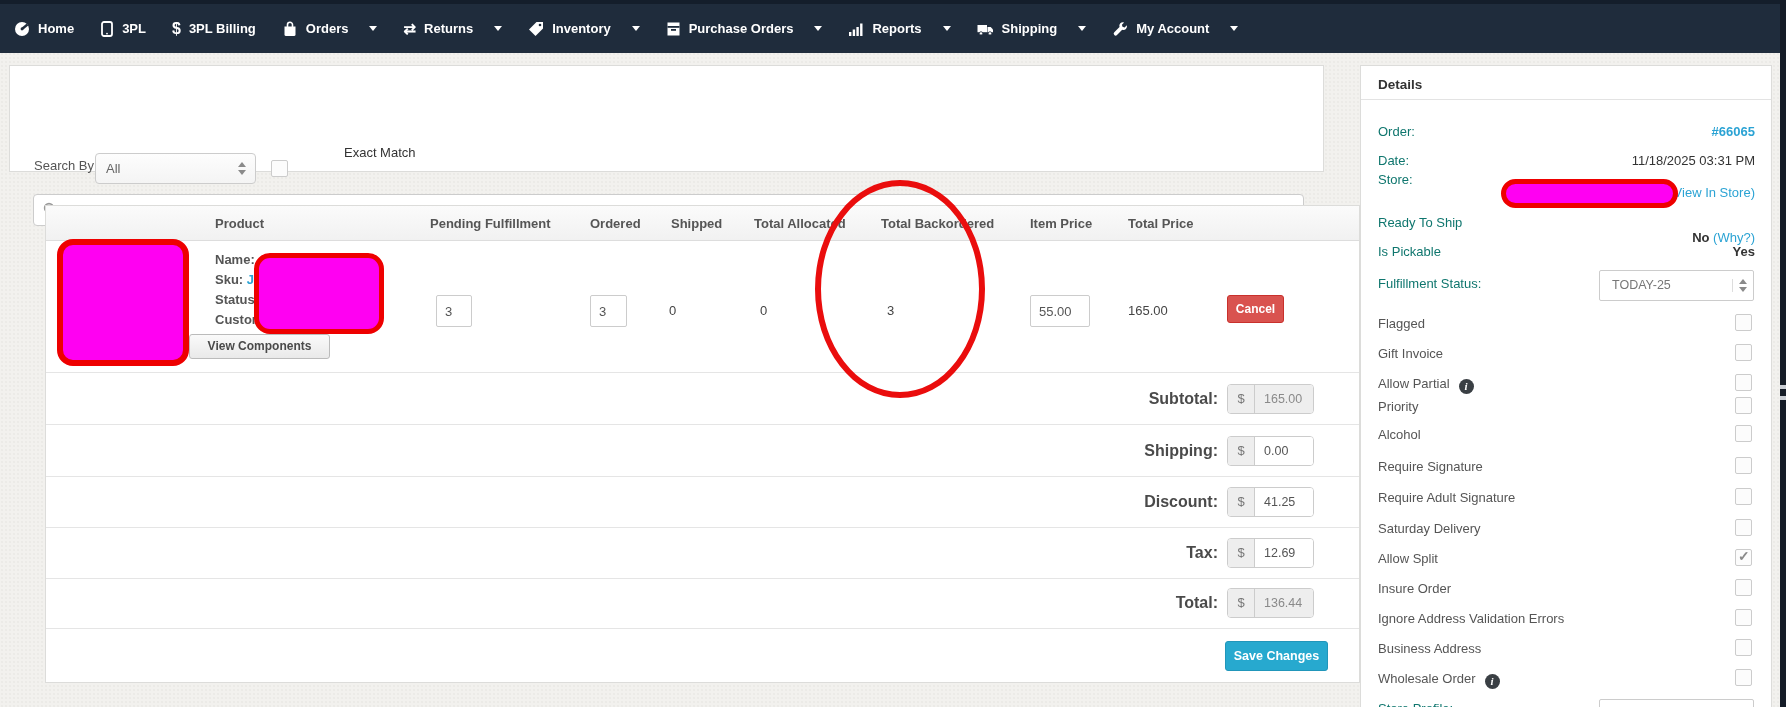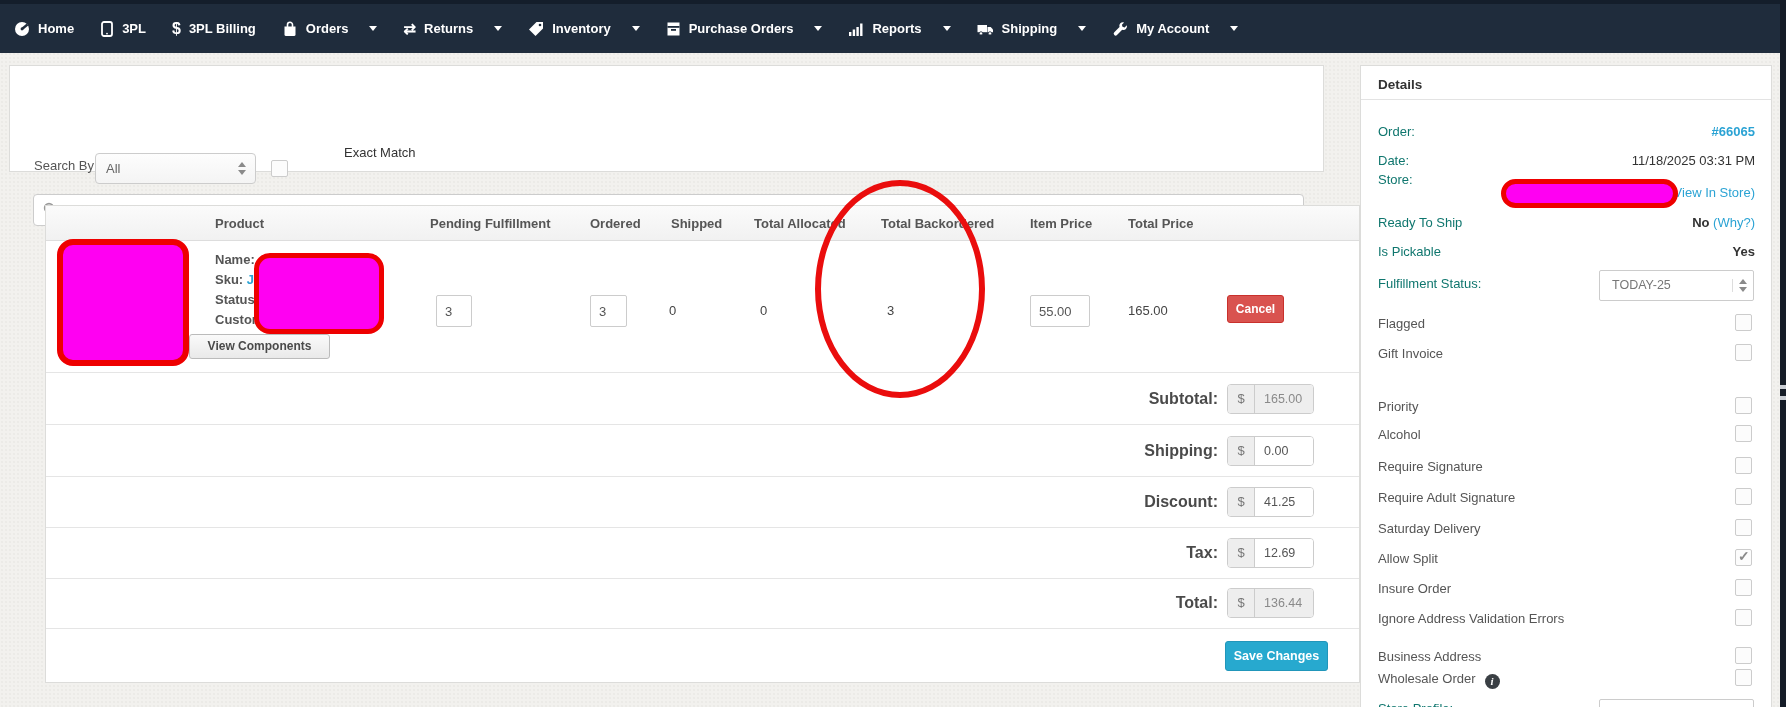--- a/index.html
+++ b/index.html
@@ -325,21 +325,21 @@
     <span class="d-val bold link" style="top:56px;">#66065</span>
 
     <span class="d-lbl" style="top:85px;">Date:</span>
     <span class="d-val" style="top:85px;">11/18/2025 03:31 PM</span>
 
     <span class="d-lbl" style="top:104px;text-align:right;">Store:</span>
     <div class="store-pill"></div>
     <span class="d-val link" style="top:117px;">(View In Store)</span>
 
     <span class="d-lbl" style="top:147px;">Ready To Ship</span>
-    <span class="d-val" style="top:147px;text-align:right;">
+    <span class="d-val" style="top:162px;text-align:right;">
       <span class="bold">No</span>
       <span class="link">(Why?)</span>
     </span>
 
     <span class="d-lbl" style="top:176px;">Is Pickable</span>
     <span class="d-val bold" style="top:176px;">Yes</span>
 
     <span class="d-lbl" style="top:208px;">Fulfillment Status:</span>
     <div class="d-select" style="top:204px;">
       <span>TODAY-25</span>
@@ -350,20 +350,24 @@
     </div>
 
     <div class="cbrow" style="top:248px;">
       <span class="cb-lbl">Flagged</span>
       <span class="cbx d-cb"></span>
     </div>
     <div class="cbrow" style="top:278px;">
       <span class="cb-lbl">Gift Invoice</span>
       <span class="cbx d-cb"></span>
     </div>
+    <div class="cbrow" style="top:308px;">
+      <span class="cb-lbl">Allow Partial</span><span class="info-ic">i</span>
+      <span class="cbx d-cb"></span>
+    </div>
     <div class="cbrow" style="top:359px;">
       <span class="cb-lbl">Alcohol</span>
       <span class="cbx d-cb"></span>
     </div>
     <div class="cbrow" style="top:331px;">
       <span class="cb-lbl">Priority</span>
       <span class="cbx d-cb"></span>
     </div>
     <div class="cbrow" style="top:391px;">
       <span class="cb-lbl">Require Signature</span>
@@ -382,21 +386,21 @@
       <span class="cbx d-cb checked"></span>
     </div>
     <div class="cbrow" style="top:513px;">
       <span class="cb-lbl">Insure Order</span>
       <span class="cbx d-cb"></span>
     </div>
     <div class="cbrow" style="top:543px;">
       <span class="cb-lbl">Ignore Address Validation Errors</span>
       <span class="cbx d-cb"></span>
     </div>
-    <div class="cbrow" style="top:573px;margin-top:8px;">
+    <div class="cbrow" style="top:573px;">
       <span class="cb-lbl">Business Address</span>
       <span class="cbx d-cb"></span>
     </div>
     <div class="cbrow" style="top:603px;">
       <span class="cb-lbl">Wholesale Order</span><span class="info-ic">i</span>
       <span class="cbx d-cb"></span>
     </div>
 
     <span class="d-lbl" style="top:633px;">Store Profile:</span>
     <div class="d-select" style="top:633px;">

